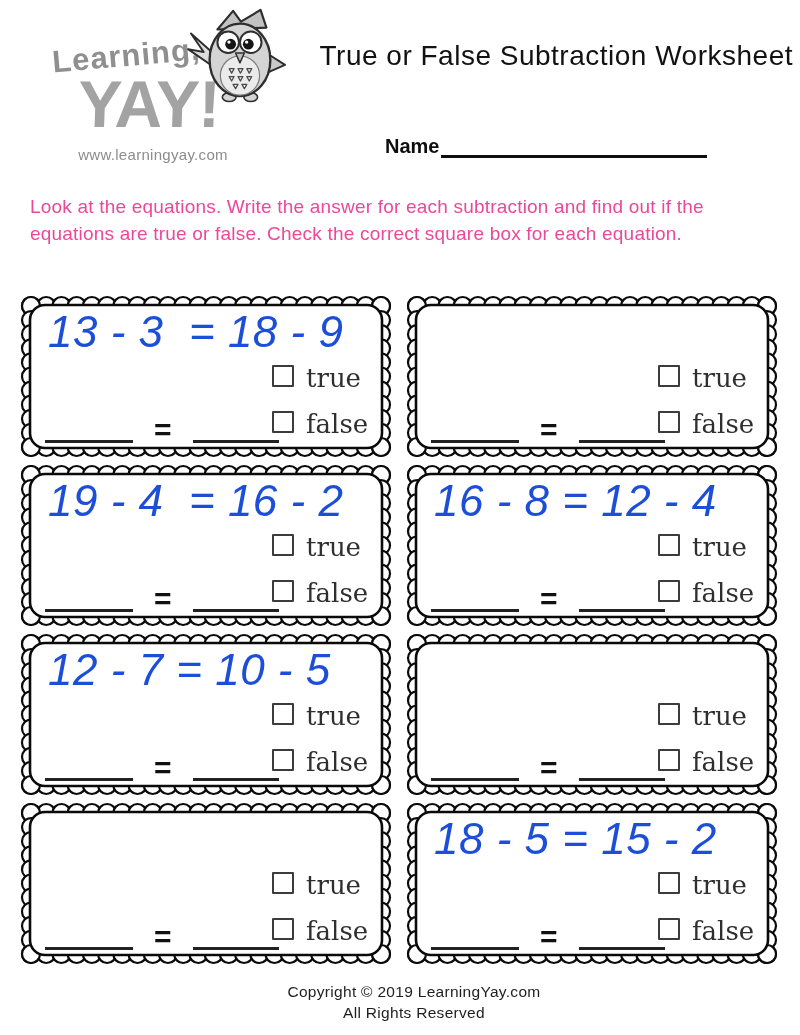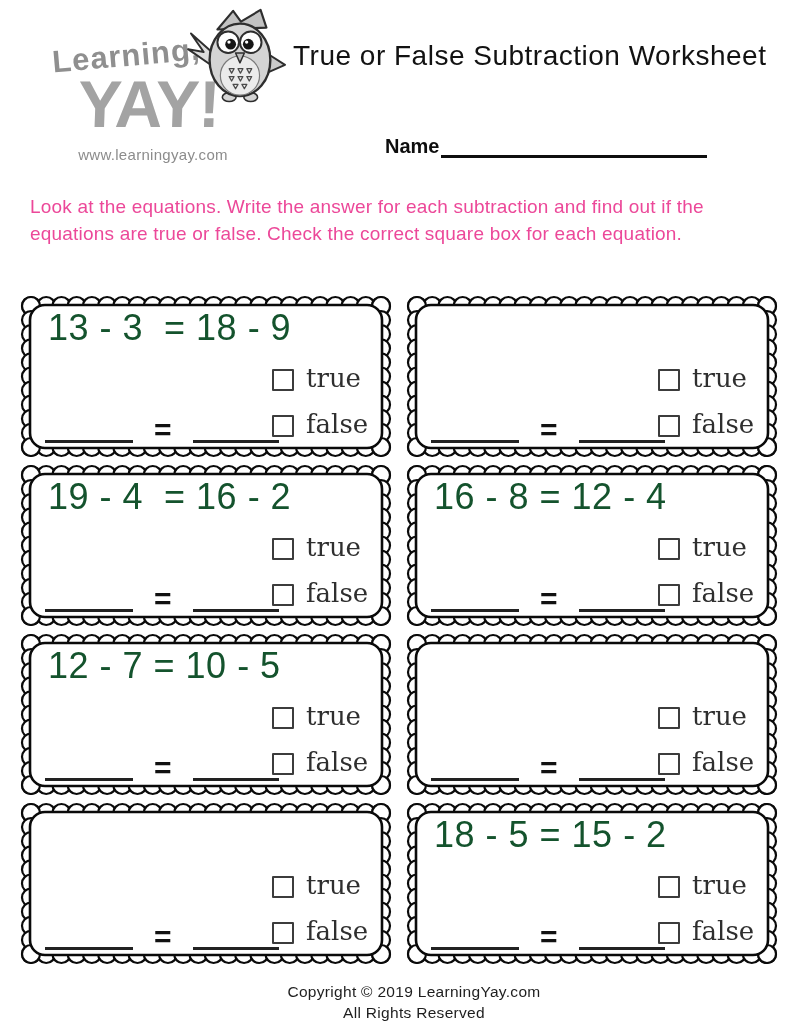--- a/index.html
+++ b/index.html
@@ -22,21 +22,21 @@
     letter-spacing:-1px; transform:skewX(-2deg);
   }
   .logo-url {
     position:absolute; left:18px; top:140px; width:210px; text-align:center;
     font-size:15px; color:#8c8c8c; letter-spacing:.3px;
   }
   .owl { position:absolute; left:152px; top:0; width:112px; height:98px; }
 
   
   .page-title {
-    position:absolute; left:293px; top:40px; width:500px; text-align:left;
+    position:absolute; left:293px; top:40px; width:500px; text-align:right;
     font-size:28px; font-weight:500; color:#121212; letter-spacing:.5px;
   }
   .name-row { position:absolute; left:385px; top:134px; display:flex; align-items:flex-end; }
   .name-label { font-size:20px; font-weight:700; color:#0e0e0e; }
   .name-line {
     display:inline-block; width:266px; height:24px;
     border-bottom:3.5px solid #0e0e0e; margin-left:2px;
   }
 
   
@@ -49,23 +49,23 @@
   .cards {
     position:absolute; left:20px; top:295px;
     display:grid; grid-template-columns:372px 372px;
     column-gap:14px; row-gap:6px;
   }
   .card { position:relative; width:372px; height:163px; }
   .card svg.scallop { position:absolute; inset:0; width:372px; height:163px; }
   .card-body { position:absolute; inset:0; }
   .equation {
     position:absolute; left:28px; top:12px;
-    font-size:36px; color:#14532d; white-space:pre; letter-spacing:.5px;
-  }
-  .tf-row { position:absolute; left:252px; display:flex; align-items:flex-end; }
+    font-size:44px; color:#1d4ed8; white-space:pre; letter-spacing:.5px;font-style:italic;
+  }
+  .tf-row { position:absolute; left:252px; display:flex; align-items:flex-start; }
   .tf-row.true-row { top:70px; }
   .tf-row.false-row { top:116px; }
   .checkbox {
     width:22px; height:22px; background:#fff;
     border:2px solid #3c3c3c; border-radius:1px; flex:0 0 auto;
   }
   .tf-label {
     margin-left:12px; font-family:"DejaVu Serif", serif;
     font-size:26px; color:#2f2f2f; line-height:1;
   }

